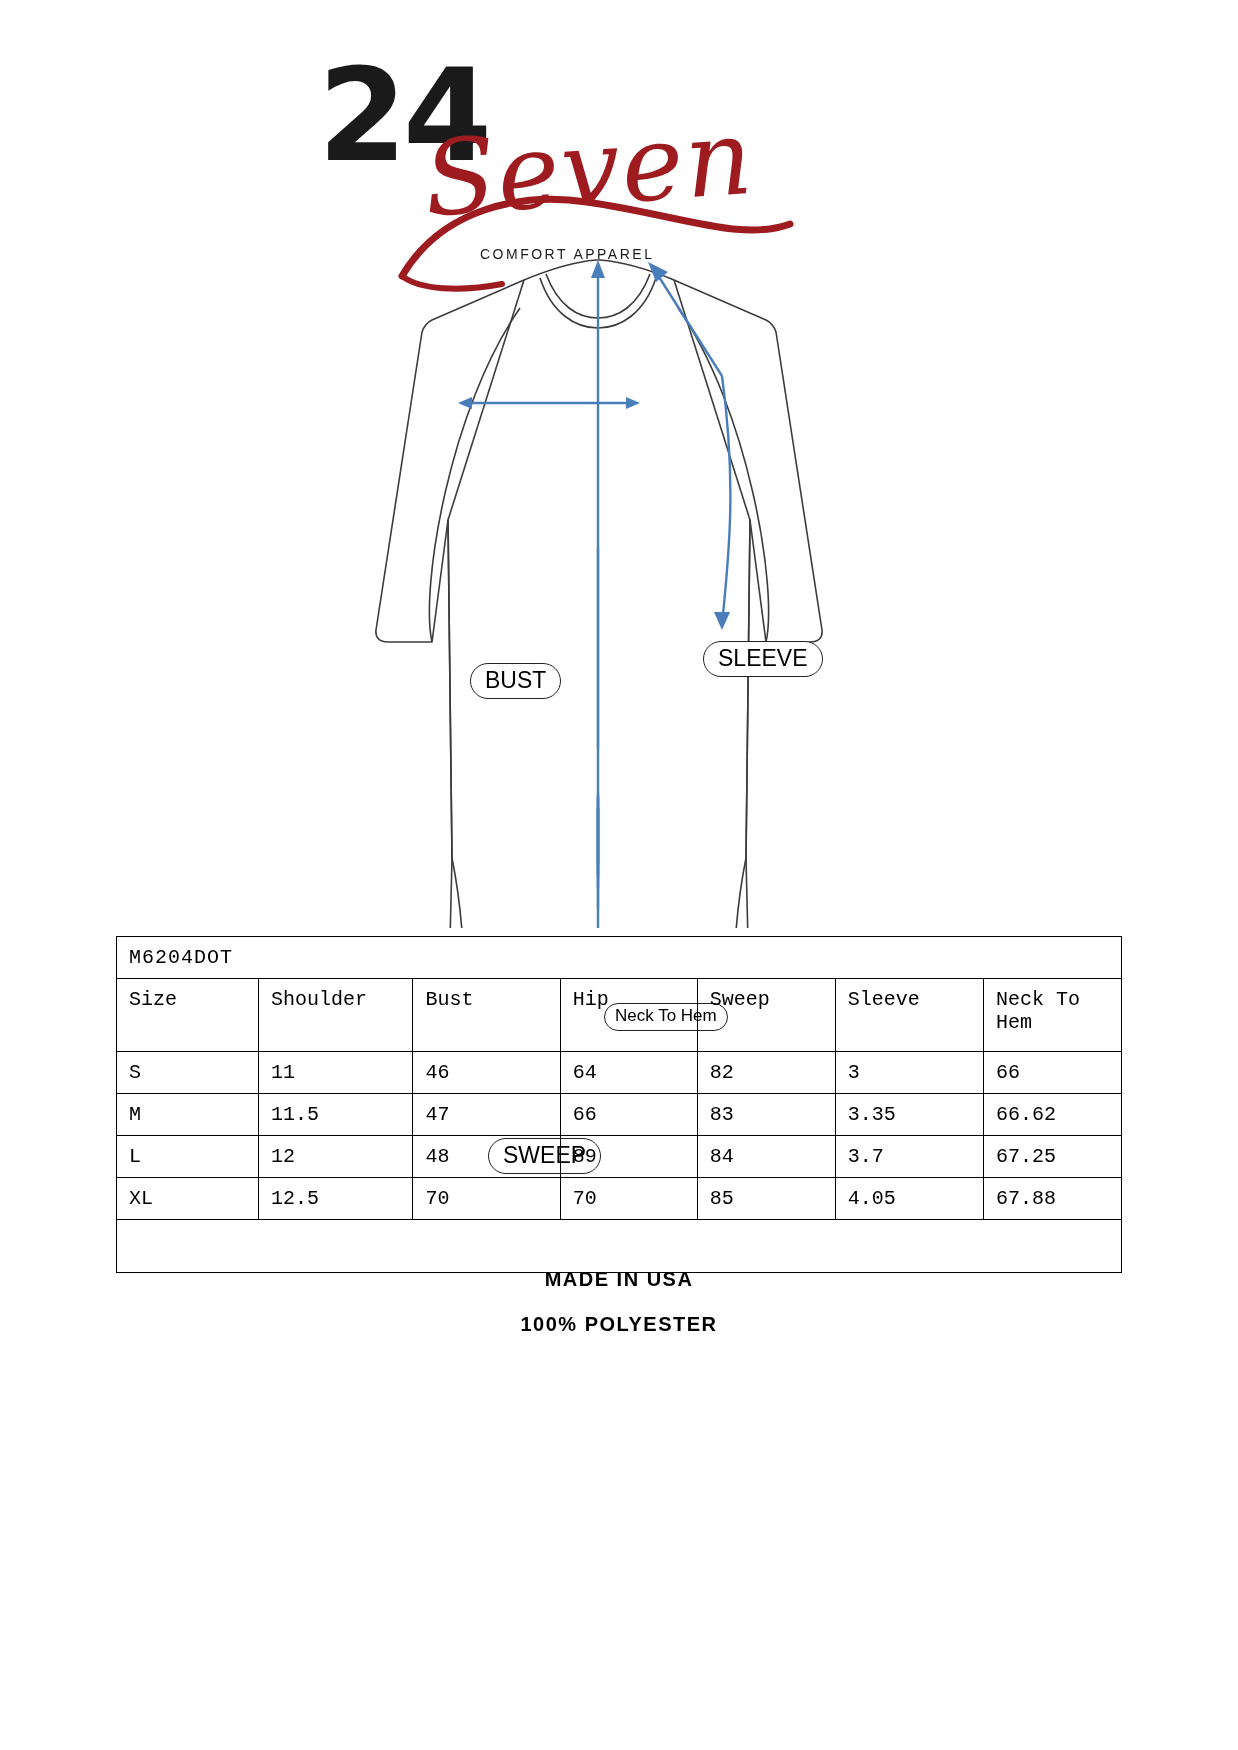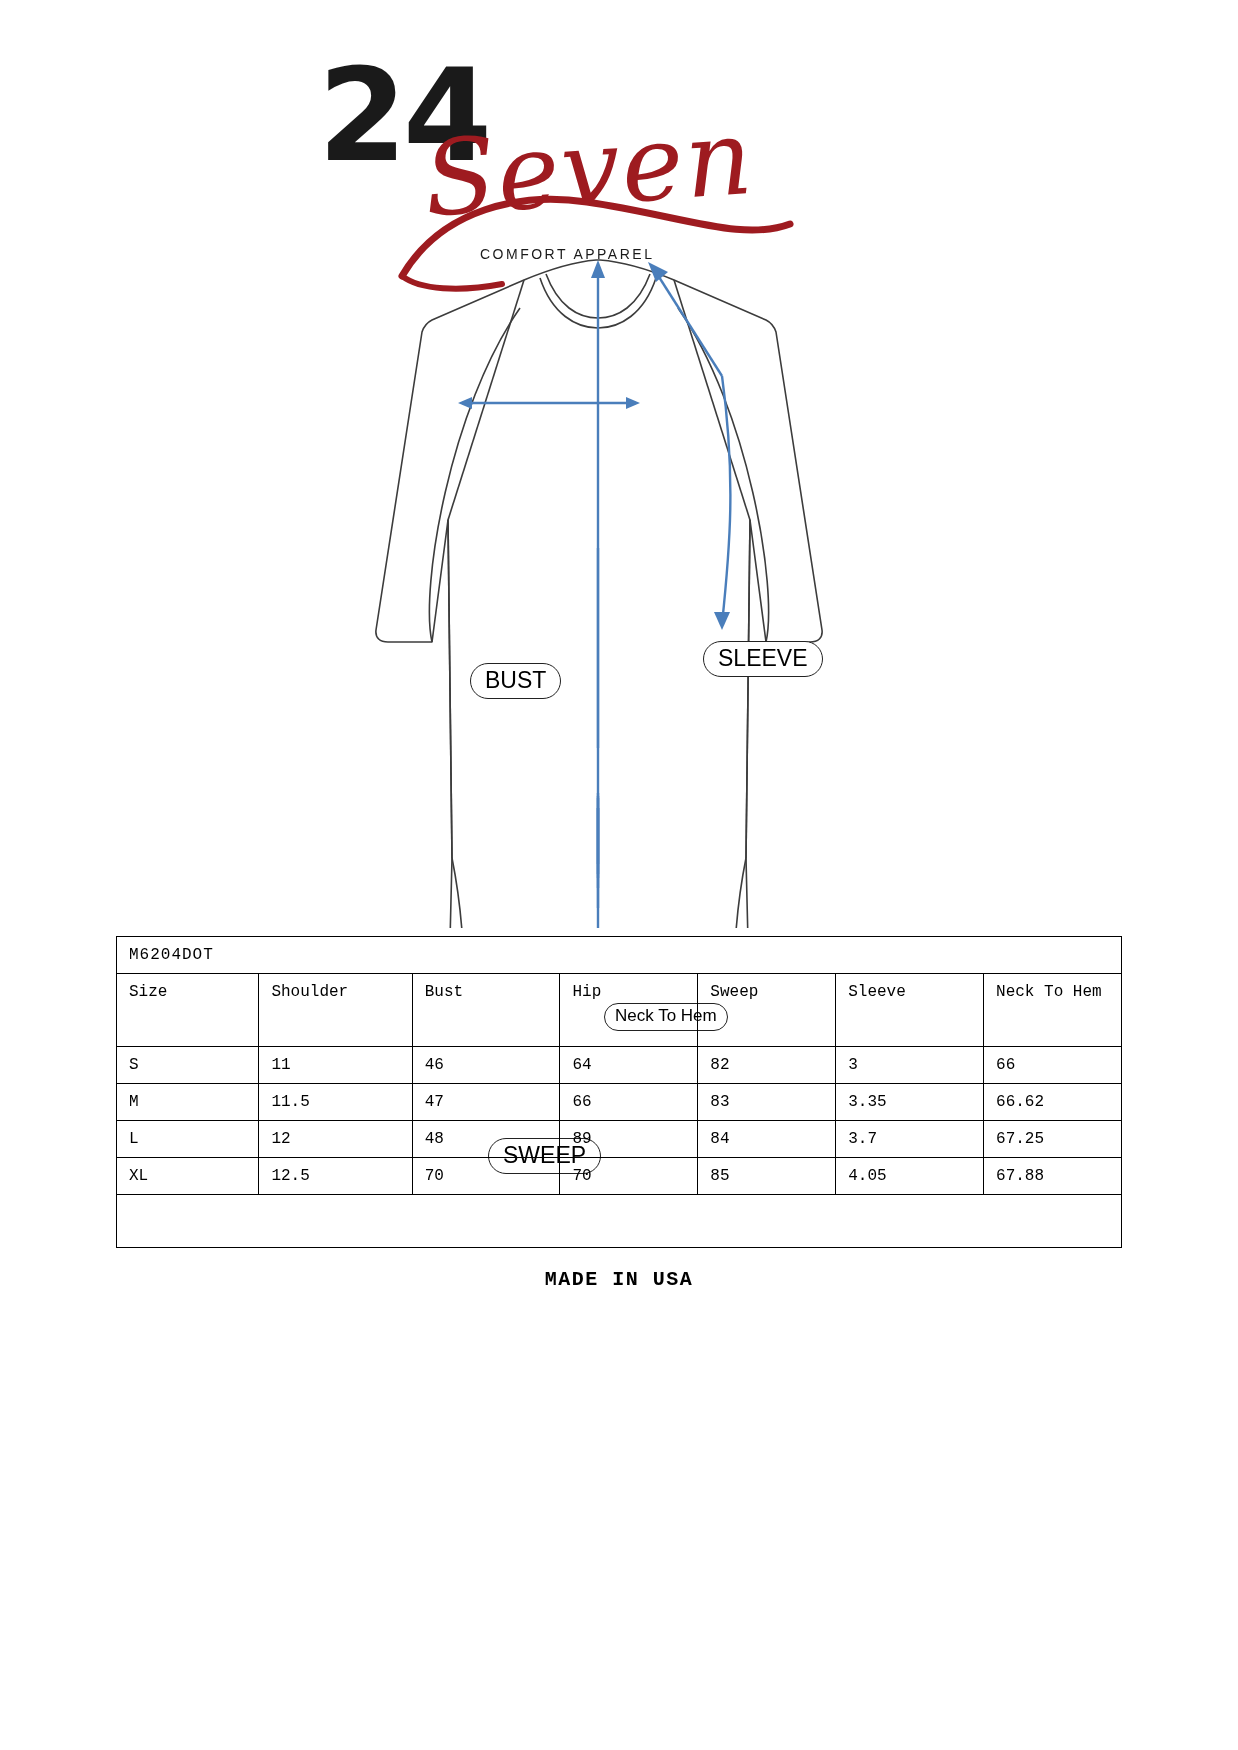--- a/index.html
+++ b/index.html
@@ -92,21 +92,21 @@
   .table-wrap {
     position: absolute;
     left: 116px;
     top: 936px;
     width: 1006px;
   }
   table.size-table {
     border-collapse: collapse;
     width: 100%;
     font-family: "Liberation Mono", monospace;
-    font-size: 16px;
+    font-size: 20px;
   }
   table.size-table td, table.size-table th {
     border: 1.6px solid #000;
     padding: 9px 10px 9px 12px;
     text-align: left;
     font-weight: normal;
     vertical-align: top;
   }
   .style-row td {
     text-align: center;
@@ -124,21 +124,21 @@
   .col-neck    { width: 122px; }
   .blank-row td { height: 34px; }
 
   
   .footer {
     position: absolute;
     left: 0;
     top: 1268px;
     width: 1238px;
     text-align: center;
-    font-family: Liberation Mono, monospace;
+    font-family: Liberation Sans, sans-serif;
     font-weight: bold;
     font-size: 20px;
     letter-spacing: 1.5px;
   }
   .footer div { margin-bottom: 22px; }
 </style>
 </head>
 <body>
 
 <div class="logo-block">
@@ -300,13 +300,14 @@
 
       <tr class="blank-row">
         <td colspan="7">&nbsp;</td>
       </tr>
     </tbody>
   </table>
 </div>
 
 <div class="footer">
   <div>MADE IN USA</div>
+  <div>100% POLYESTER</div>
 </div>
 
 </body></html>

